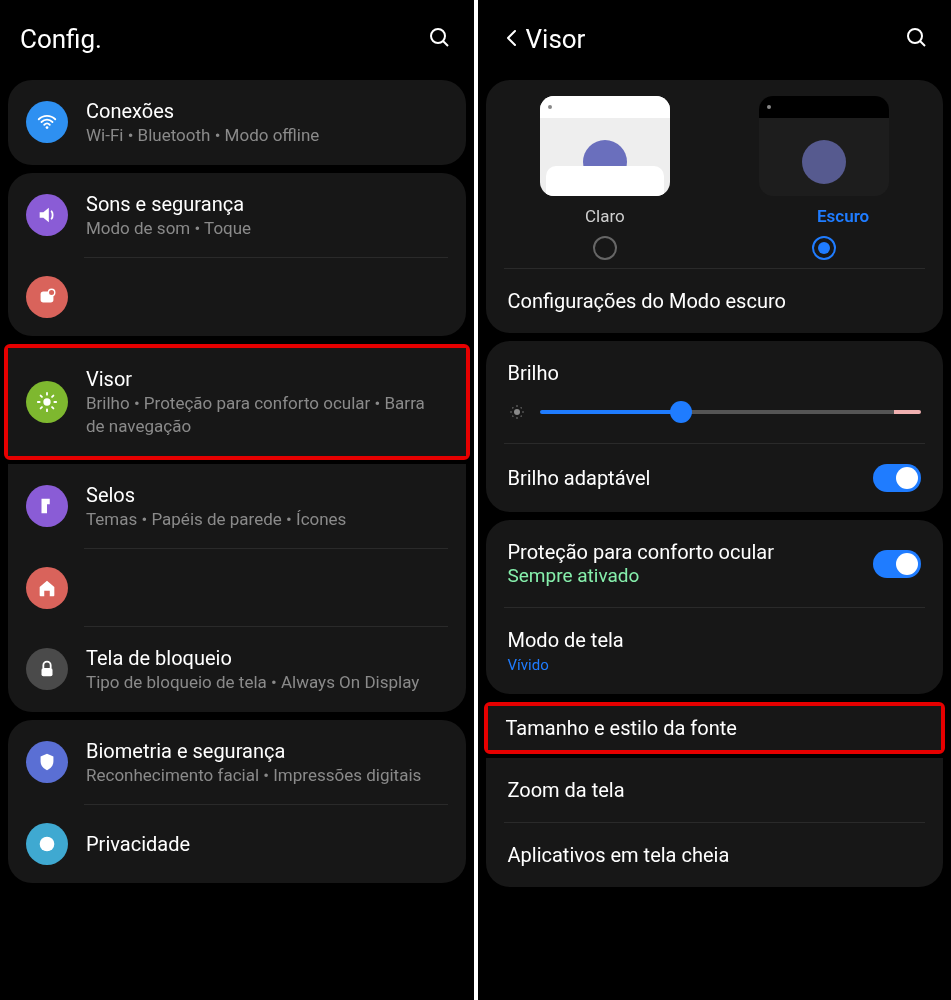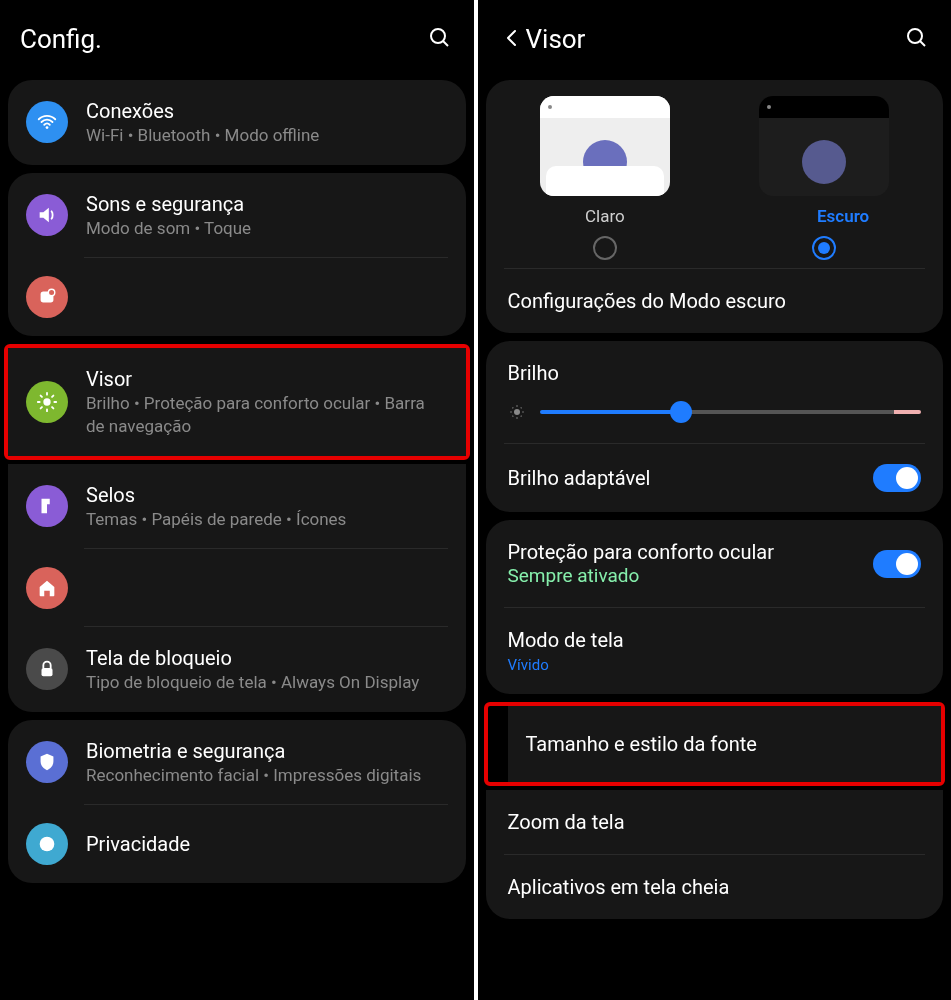--- a/index.html
+++ b/index.html
@@ -169,21 +169,21 @@
   .switch::after {
     content:""; position:absolute; right:3px; top:3px;
     width:22px; height:22px; border-radius:50%; background:#fff;
   }
   .r-highlight {
     border: 4px solid #e60000;
     border-radius: 6px;
     margin: 4px 6px;
     padding: 0;
   }
-  .r-highlight .simple-row { padding: 26px 18px; margin-left: 20px; }
+  .r-highlight .simple-row { padding: 10px 18px; }
 </style>
 </head>
 <body>
 
 <div class="phone">
   <div class="header">
     <div class="header-title">Config.</div>
     <div class="search-icon">
       <svg viewBox="0 0 24 24">
           <circle cx="10" cy="10" r="7"></circle>

